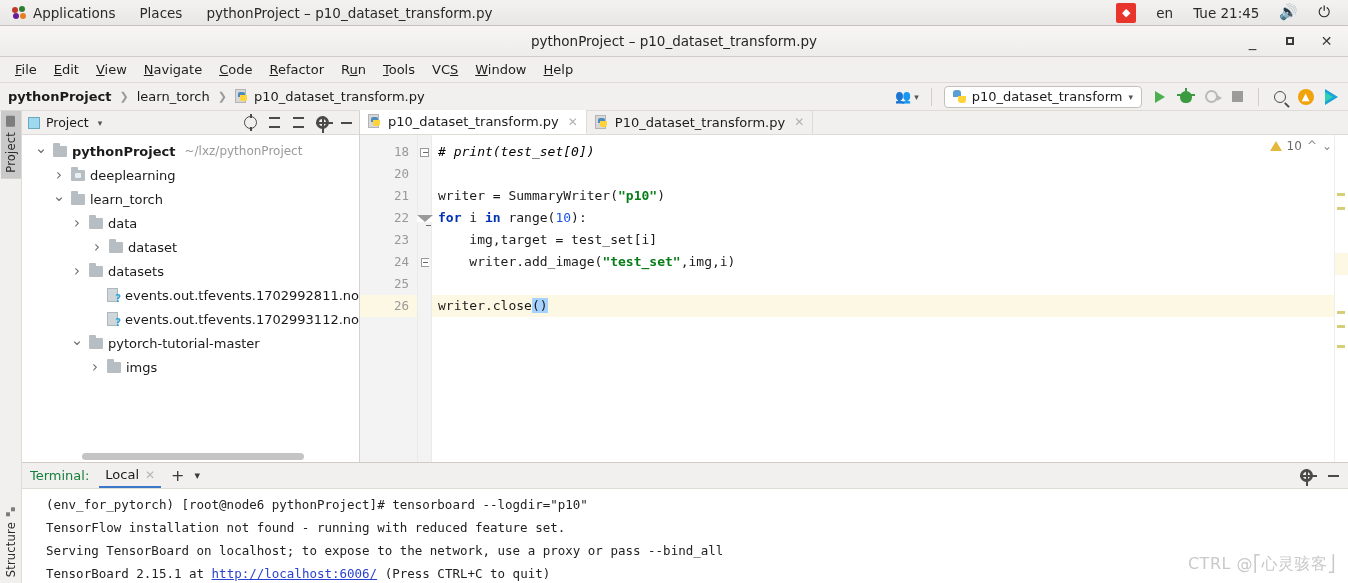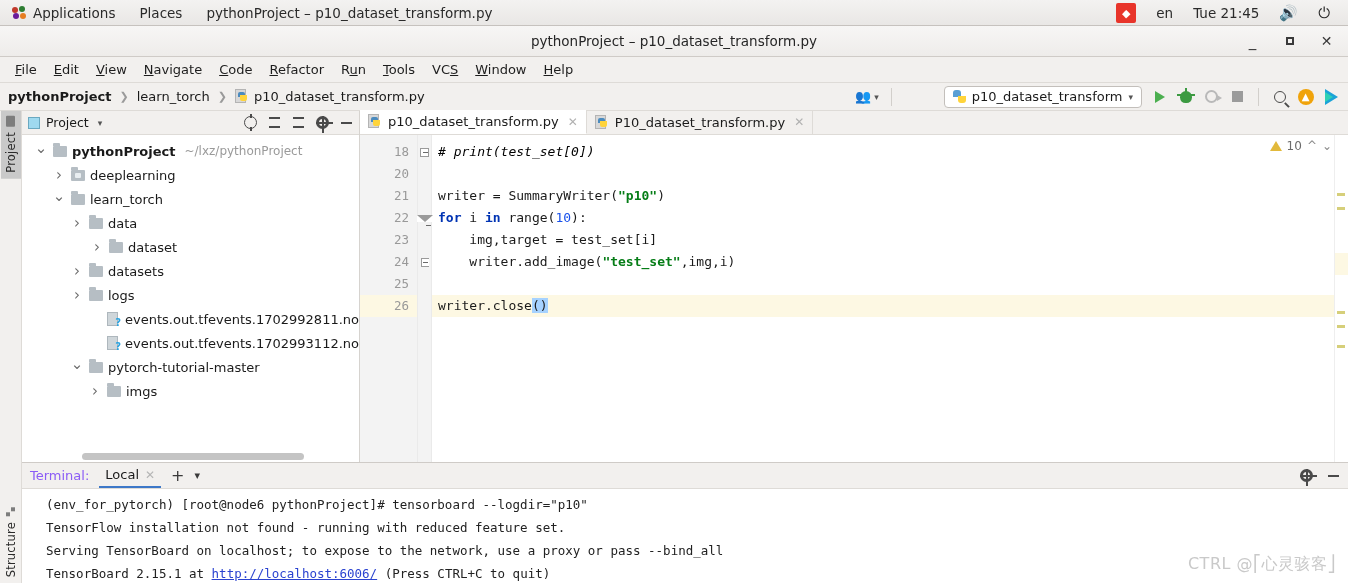--- a/index.html
+++ b/index.html
@@ -10,21 +10,21 @@
     color:#1a1a1a;
     background:#fff;
   }
   .app { position:relative; width:1348px; height:583px; }
 
   
   .gnome-bar{
     position:absolute; top:0; left:0; width:1348px; height:26px;
     background:linear-gradient(#f3f2f1,#e9e7e5);
     border-bottom:1px solid #c6c2be;
-    display:flex; align-items:flex-start; font-size:13.5px; color:#2a2a2a;
+    display:flex; align-items:center; font-size:13.5px; color:#2a2a2a;
   }
   .gnome-left{display:flex;align-items:center;gap:0;}
   .gnome-item{padding:0 12px;height:26px;display:flex;align-items:center;gap:7px;}
   .gnome-logo{width:14px;height:14px;position:relative;}
   .gnome-logo i{position:absolute;width:6px;height:6px;border-radius:50%;}
   .gnome-logo i:nth-child(1){background:#c0392b;left:0;top:1px;}
   .gnome-logo i:nth-child(2){background:#2e7d32;left:7px;top:0;}
   .gnome-logo i:nth-child(3){background:#6a1b9a;left:1px;top:7px;}
   .gnome-logo i:nth-child(4){background:#e67e22;left:8px;top:7px;}
   .gnome-right{margin-left:auto;display:flex;align-items:center;gap:0;padding-right:8px;}
@@ -76,21 +76,21 @@
   .pyfile-ico .pg{position:absolute;left:0;top:0;width:11px;height:14px;background:#d8d8d8;border:1px solid #b4b4b4;}
   .pyfile-ico .py1{position:absolute;left:3px;top:3px;width:7px;height:5px;background:#4b8bbe;border-radius:2px 2px 0 0;}
   .pyfile-ico .py2{position:absolute;left:5px;top:6px;width:7px;height:6px;background:#ffd43b;border-radius:0 0 2px 2px;}
 
   .nav-right{margin-left:auto;display:flex;align-items:center;gap:9px;}
   .ppl{display:flex;align-items:center;gap:3px;color:#4a4a4a;}
   .ppl .glyph{font-size:13px;}
   .vsep{width:1px;height:18px;background:#d2cfcb;margin:0 3px;}
   .runcfg{
     height:22px;border:1px solid #c3bfbb;border-radius:4px;background:#fff;
-    display:flex;align-items:center;gap:6px;padding:0 8px;font-size:13px;margin-left:40px;
+    display:flex;align-items:center;gap:6px;padding:0 8px;font-size:13px;
   }
   .pylogo{width:13px;height:13px;position:relative;flex:none;}
   .pylogo .a{position:absolute;left:0;top:0;width:8px;height:7px;background:#5a9fd4;border-radius:3px 3px 0 0;}
   .pylogo .b{position:absolute;left:5px;top:6px;width:8px;height:7px;background:#ffd43b;border-radius:0 0 3px 3px;}
   .caret{font-size:9px;color:#555;}
   .tb-ico{width:17px;height:17px;display:flex;align-items:center;justify-content:center;}
   .tri-run{width:0;height:0;border-left:10px solid #4caf50;border-top:6px solid transparent;border-bottom:6px solid transparent;}
   .bug{width:12px;height:12px;background:#3c9a41;border-radius:50% 50% 45% 45%;position:relative;}
   .bug:before{content:"";position:absolute;left:-3px;top:3px;width:18px;height:2px;background:#3c9a41;}
   .bug:after{content:"";position:absolute;left:5px;top:-3px;width:2px;height:5px;background:#3c9a41;}
@@ -216,21 +216,21 @@
   }
   .wtri{width:0;height:0;border-left:6px solid transparent;border-right:6px solid transparent;border-bottom:10px solid #e2b93b;}
   .wchev{color:#8a8a8a;font-size:12px;}
 
   
   .terminal{height:121px;border-top:1px solid #cfcbc7;background:#fff;display:flex;flex-direction:column;}
   .term-head{
     height:26px;background:#f2f0ee;border-bottom:1px solid #dedbd7;
     display:flex;align-items:center;padding:0 8px;font-size:13px;gap:10px;
   }
-  .term-label{color:#8b5cf6;}
+  .term-label{color:#15803d;}
   .term-tab{
     display:flex;align-items:center;gap:6px;padding:0 6px;height:25px;
     border-bottom:2px solid #3d78c8;
   }
   .term-tab .x{color:#b5b5b5;font-size:12px;}
   .plus{font-size:16px;color:#3a3a3a;line-height:1;}
   .term-head .caret{font-size:11px;color:#3a3a3a;}
   .term-right{margin-left:auto;display:flex;align-items:center;gap:14px;}
   .term-body{
     flex:1;padding:4px 0 0 24px;font-family:"DejaVu Sans Mono",monospace;font-size:12.5px;color:#222;
@@ -424,25 +424,20 @@
                 </div>
                 <div class="trow" style="padding-left: 68px; text-align: right;">
                   <span class="tw r"></span>
                   <span class="folder"></span>
                   <span>dataset</span>
                 </div>
                 <div class="trow" style="padding-left: 48px;">
                   <span class="tw r"></span>
                   <span class="folder"></span>
                   <span>datasets</span>
-                </div>
-                <div class="trow" style="padding-left: 48px;">
-                  <span class="tw r"></span>
-                  <span class="folder"></span>
-                  <span>logs</span>
                 </div>
                 <div class="trow" style="padding-left: 66px;">
                   <span class="tw"></span>
                   <span class="tf-ico">
                     <span class="pg"></span>
                     <span class="q">?</span>
                   </span>
                   <span>events.out.tfevents.1702992811.node</span>
                 </div>
                 <div class="trow" style="padding-left: 66px;">

